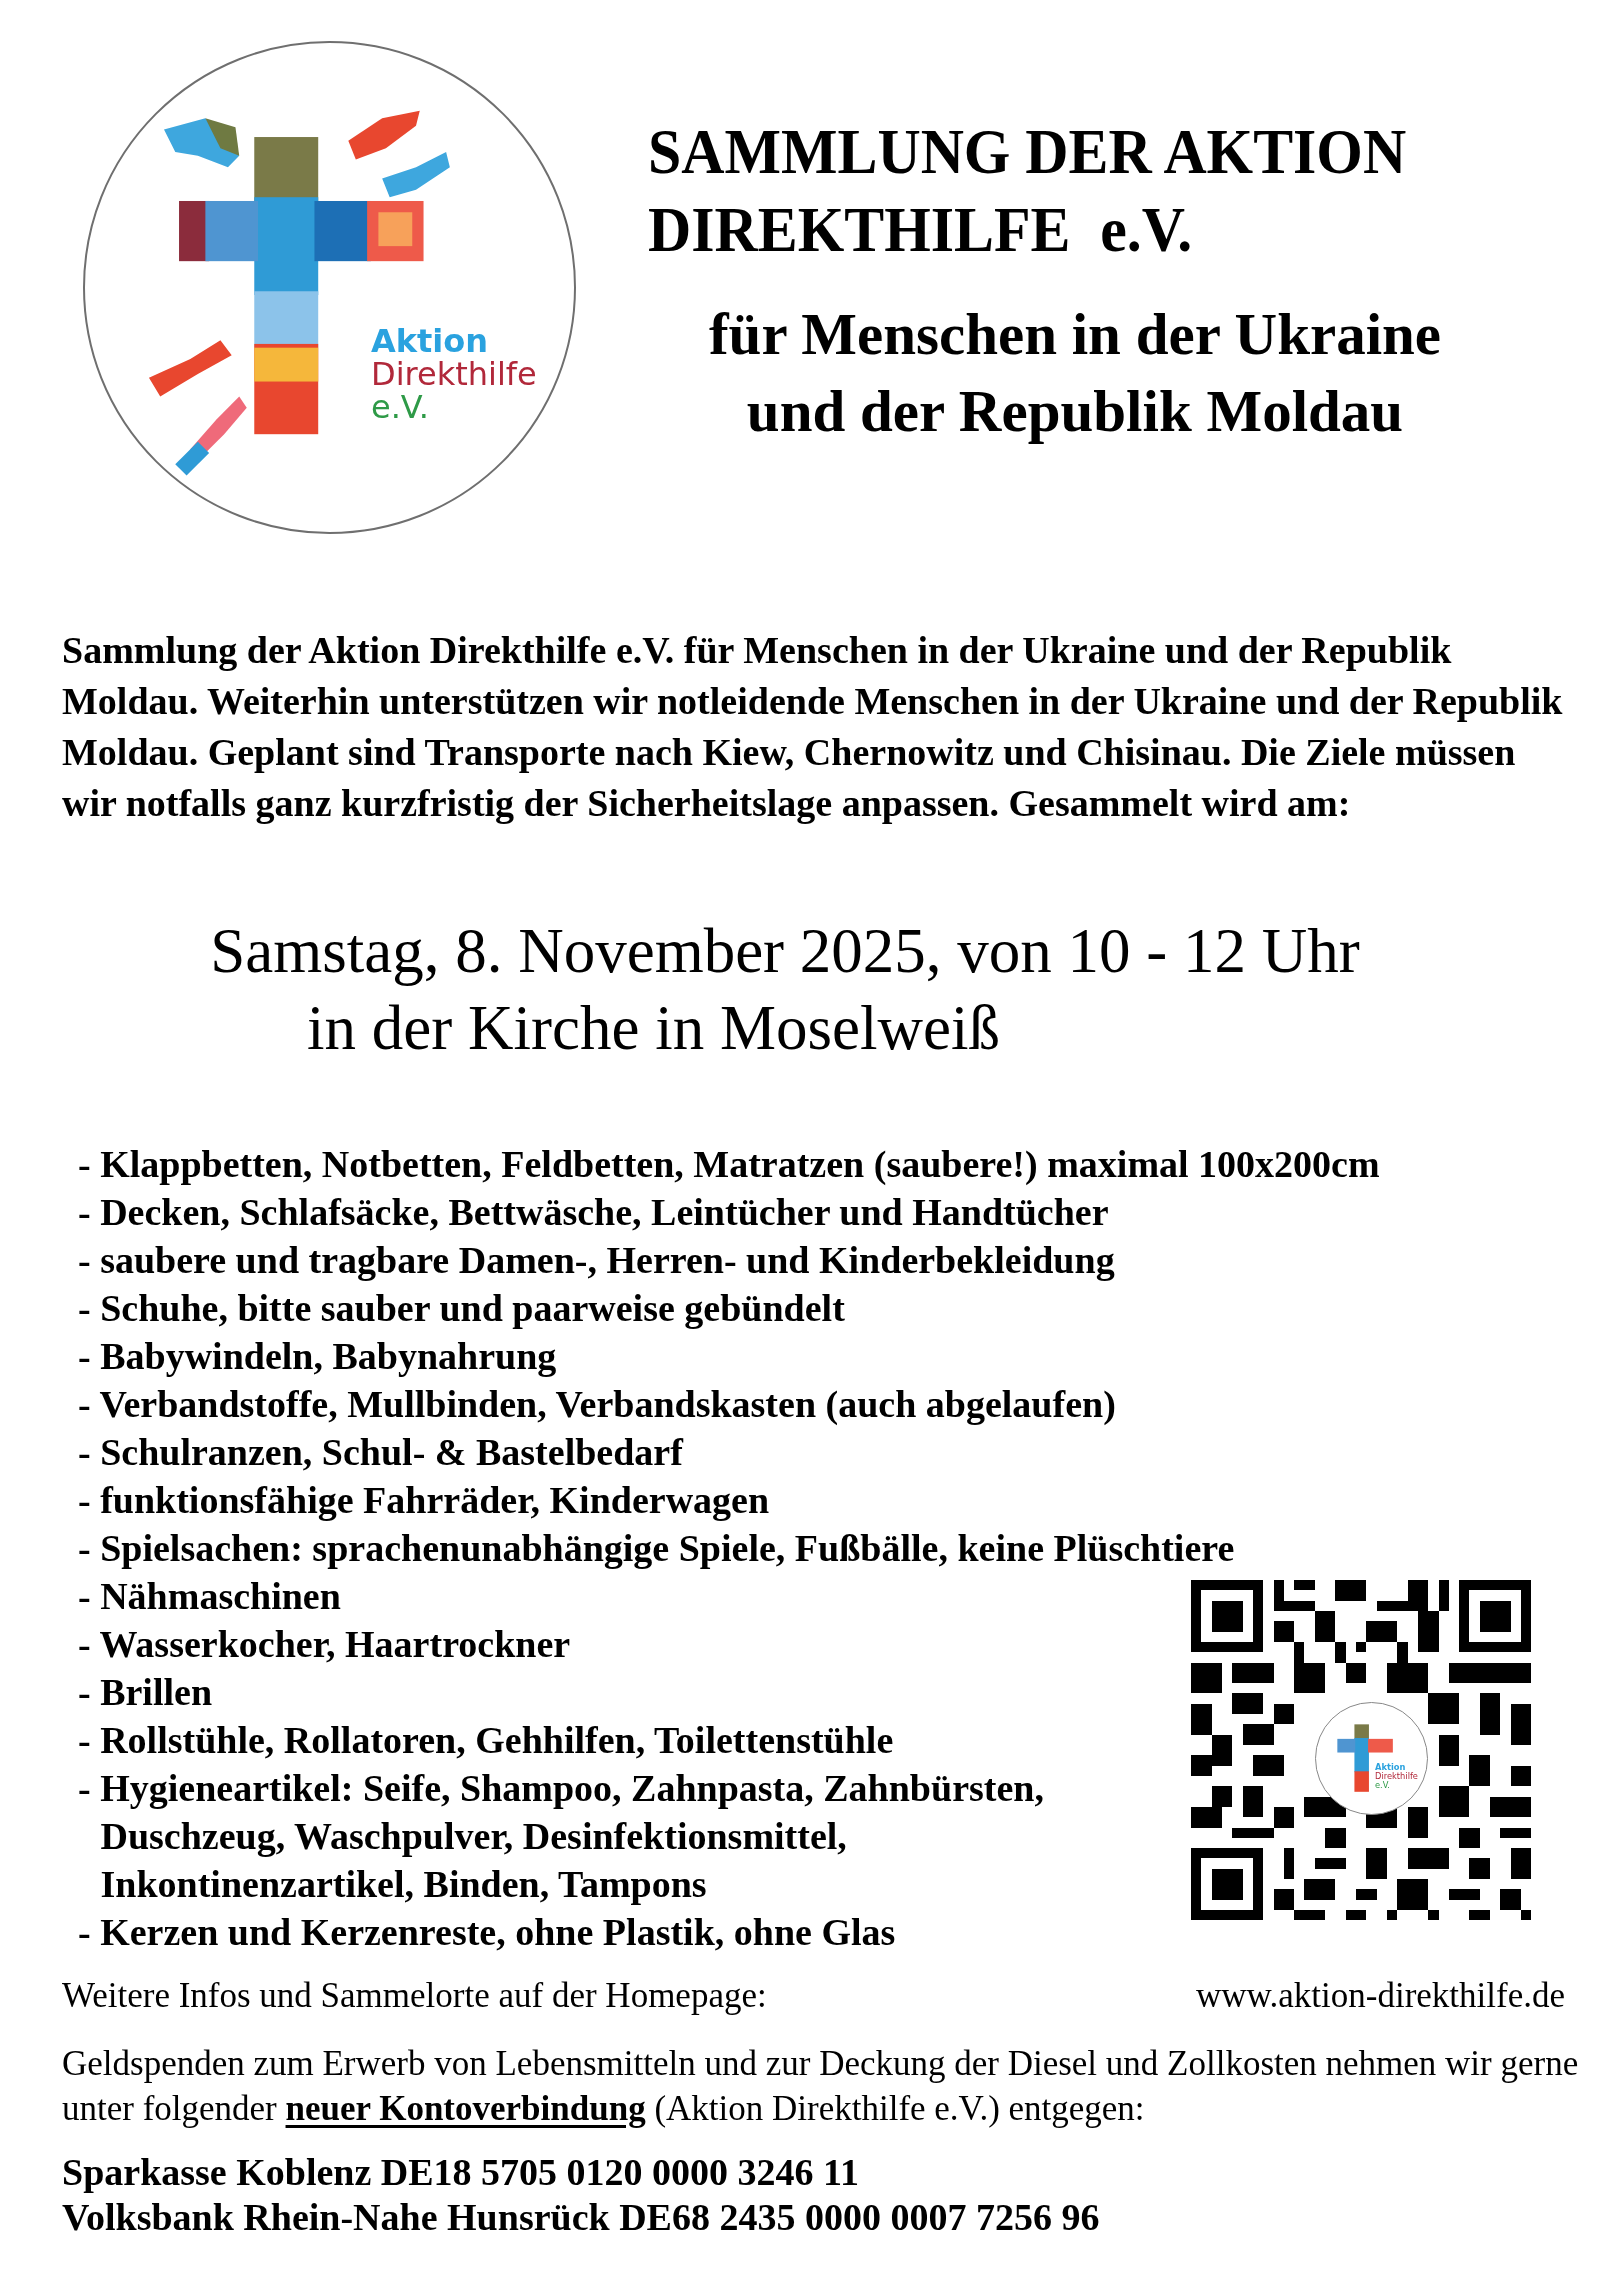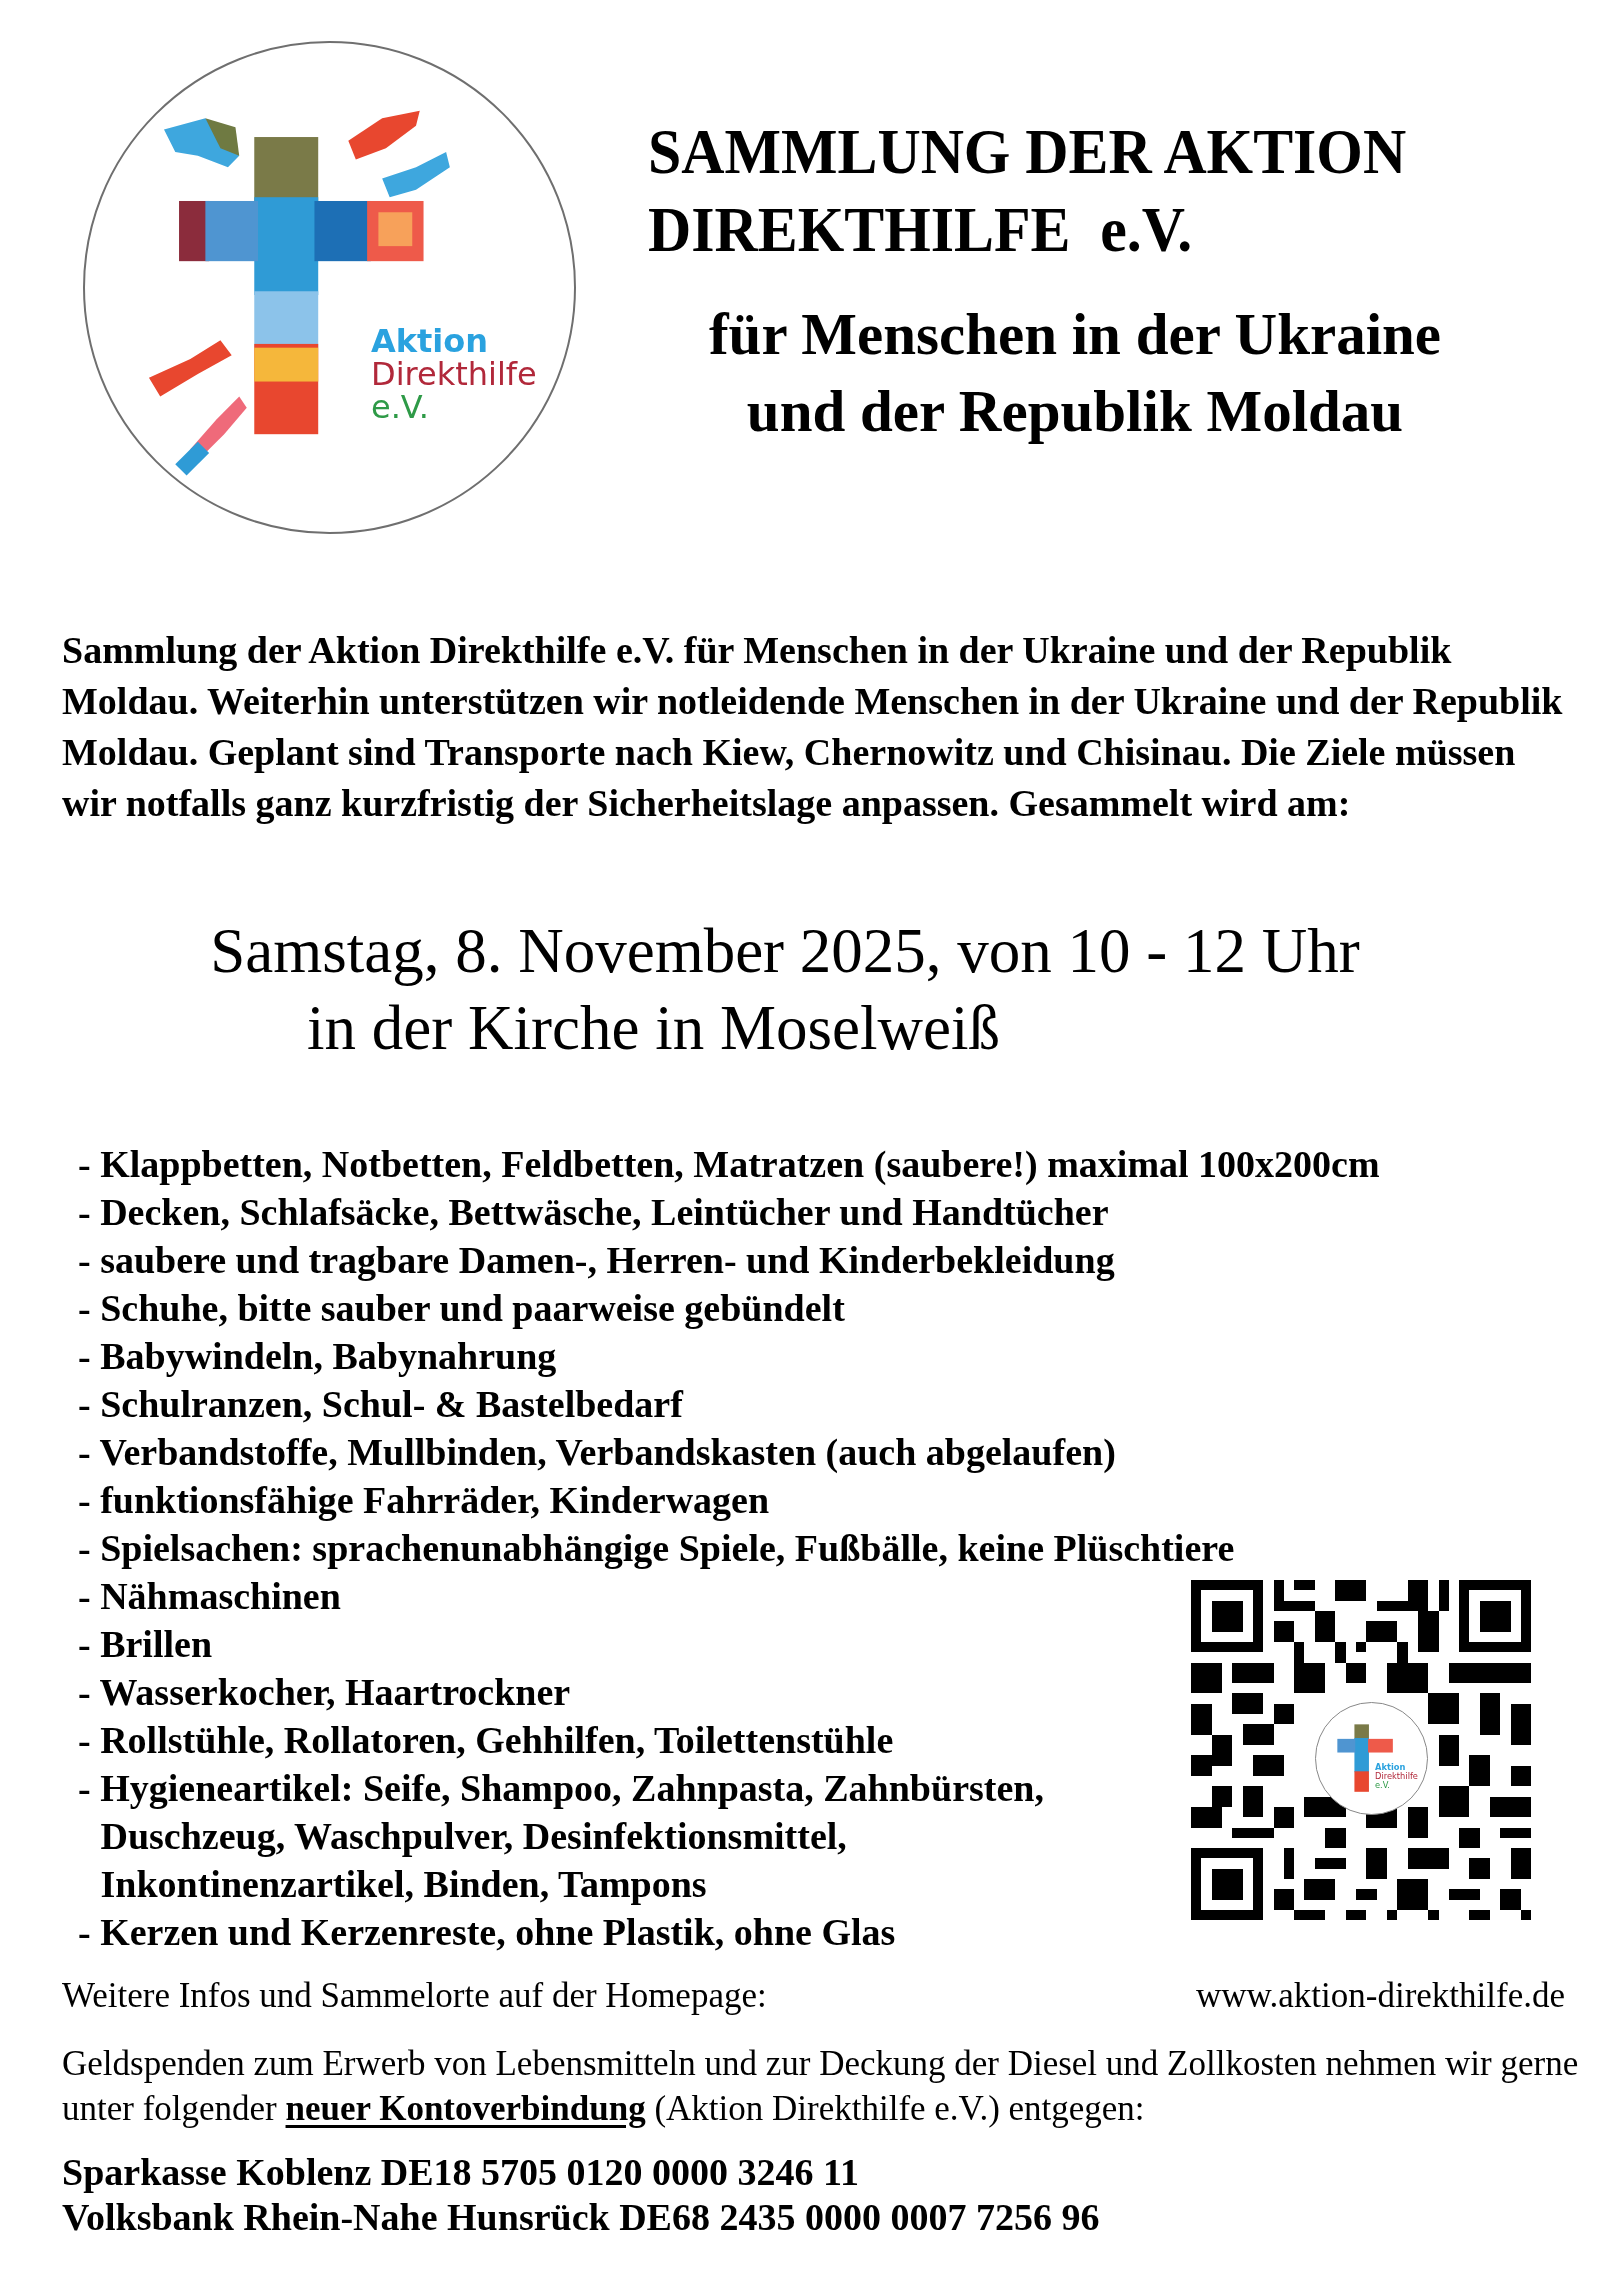--- a/index.html
+++ b/index.html
@@ -115,27 +115,27 @@
   <span class="line1">Samstag, 8. November 2025, von 10 - 12 Uhr</span>
   <span class="line2">in der Kirche in Moselweiß</span>
 </div>
 
 <ul class="abs items">
   <li>- Klappbetten, Notbetten, Feldbetten, Matratzen (saubere!) maximal 100x200cm</li>
   <li>- Decken, Schlafsäcke, Bettwäsche, Leintücher und Handtücher</li>
   <li>- saubere und tragbare Damen-, Herren- und Kinderbekleidung</li>
   <li>- Schuhe, bitte sauber und paarweise gebündelt</li>
   <li>- Babywindeln, Babynahrung</li>
+  <li>- Verbandstoffe, Mullbinden, Verbandskasten (auch abgelaufen)</li>
   <li>- Schulranzen, Schul- &amp; Bastelbedarf</li>
-  <li>- Verbandstoffe, Mullbinden, Verbandskasten (auch abgelaufen)</li>
   <li>- funktionsfähige Fahrräder, Kinderwagen</li>
   <li>- Spielsachen: sprachenunabhängige Spiele, Fußbälle, keine Plüschtiere</li>
   <li>- Nähmaschinen</li>
+  <li>- Wasserkocher, Haartrockner</li>
   <li>- Brillen</li>
-  <li>- Wasserkocher, Haartrockner</li>
   <li>- Rollstühle, Rollatoren, Gehhilfen, Toilettenstühle</li>
   <li>- Hygieneartikel: Seife, Shampoo, Zahnpasta, Zahnbürsten,</li>
   <li class="cont">Duschzeug, Waschpulver, Desinfektionsmittel,</li>
   <li class="cont">Inkontinenzartikel, Binden, Tampons</li>
   <li>- Kerzen und Kerzenreste, ohne Plastik, ohne Glas</li>
 </ul>
 
 <div class="abs qr">
   <svg width="361" height="365" viewBox="0 0 35 35" shape-rendering="crispEdges">
     <rect width="35" height="35" fill="#fff"></rect>

